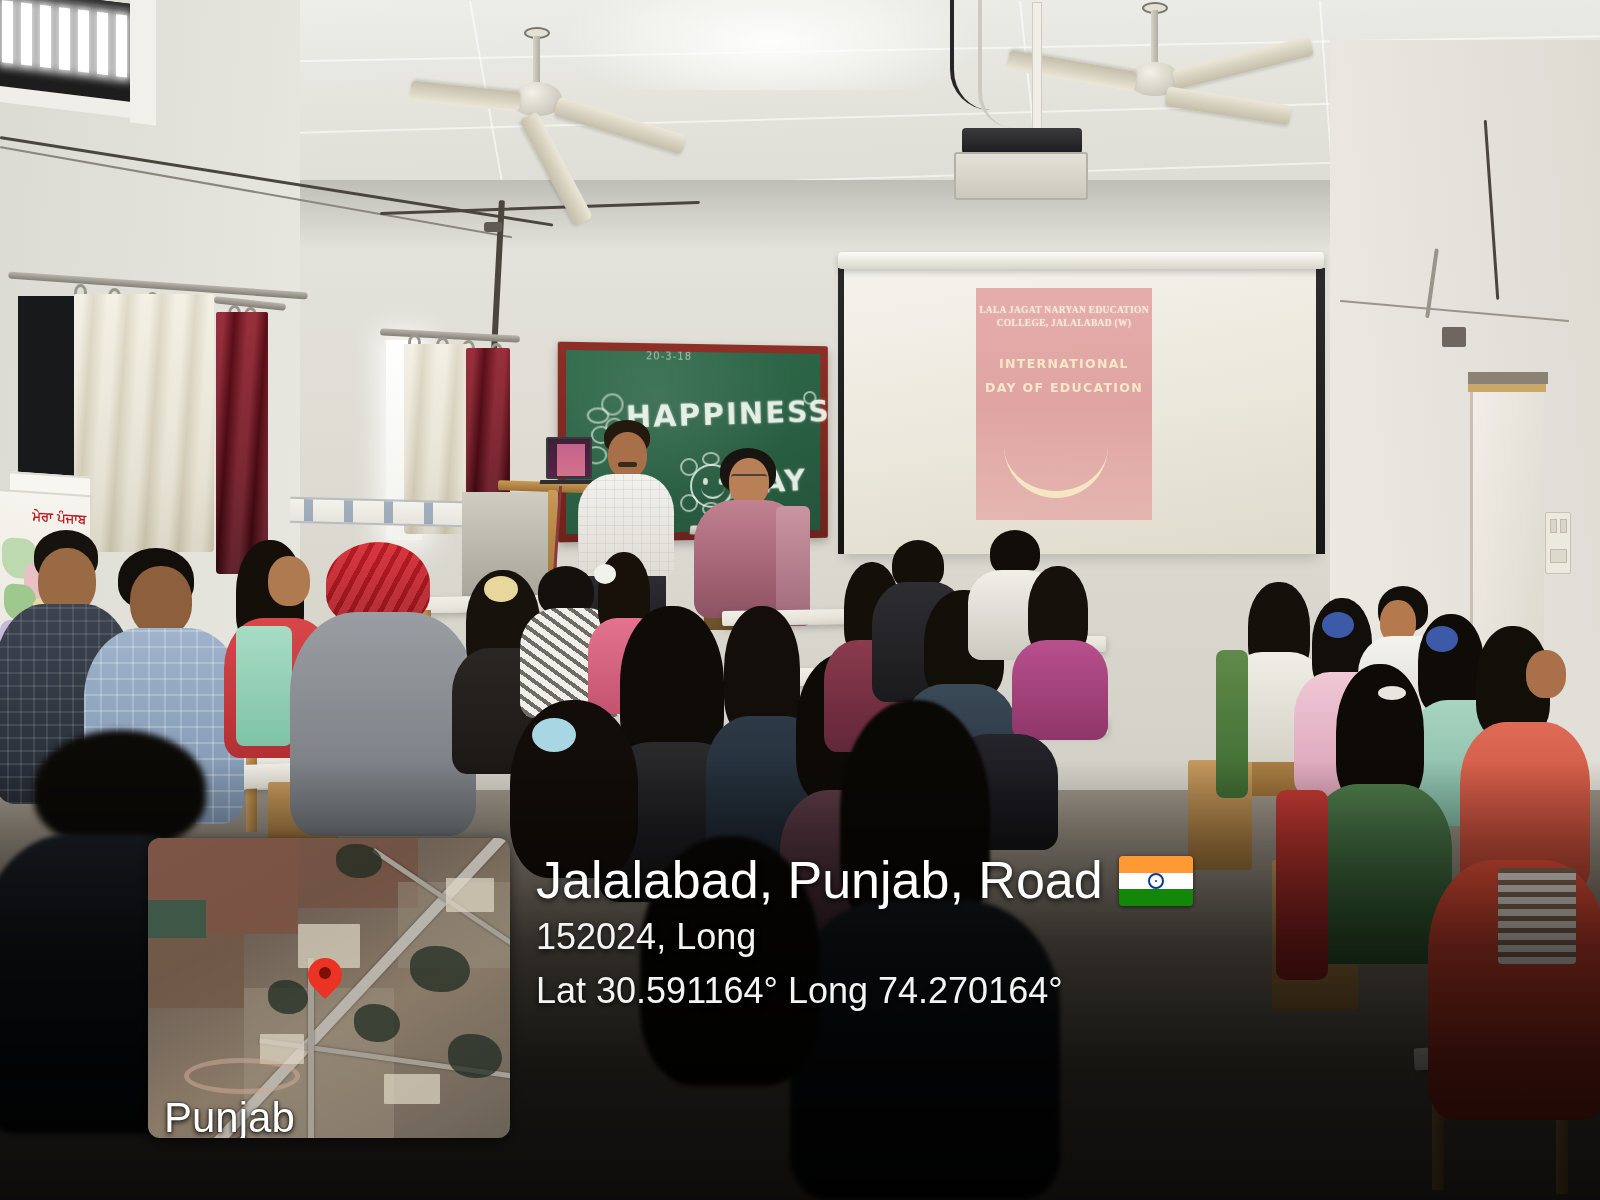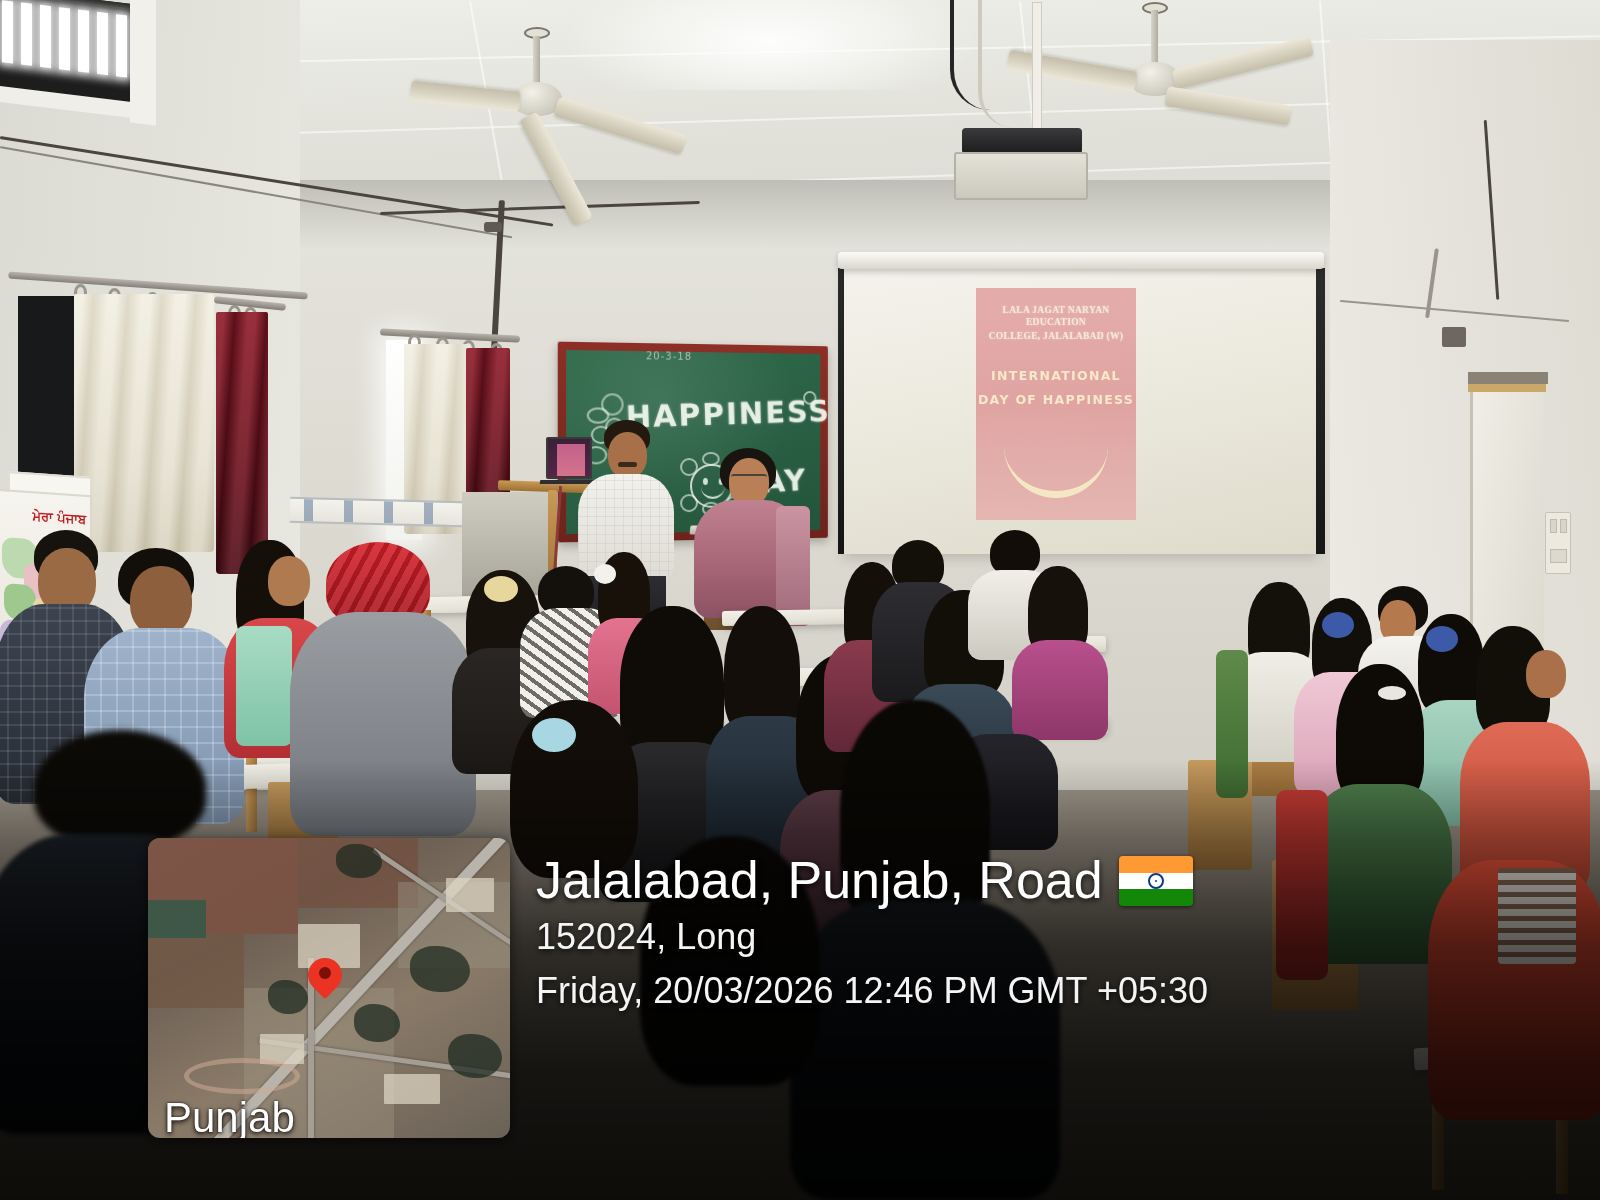--- a/index.html
+++ b/index.html
@@ -167,21 +167,21 @@
   .screen-body {
     position:absolute; left:844px; top:268px; width:474px; height:286px;
     background:linear-gradient(170deg,#f4f2ec 0%, #eceade 45%, #dedbcc 100%);
     box-shadow:0 4px 12px rgba(0,0,0,.16);
   }
   .screen-edge {
     position:absolute; top:268px; width:9px; height:286px;
     background:linear-gradient(180deg,#2c2c2c,#171717);
   }
   .slide {
-    position:absolute; left:976px; top:288px; width:160px; height:232px;
+    position:absolute; left:976px; top:288px; width:176px; height:232px;
     background:linear-gradient(180deg, rgba(226,163,163,.88), rgba(221,152,152,.85) 50%, rgba(229,171,168,.8));
     text-align:center; overflow:hidden;
   }
   .slide .col {
     margin-top:16px; font-size:9.5px; letter-spacing:.3px; line-height:1.3;
     color:#f4e9d8; font-family:"Liberation Serif", serif; font-weight:bold;
     text-shadow:0 0 2px rgba(255,240,220,.6);
   }
   .slide .t1, .slide .t2 {
     margin-top:26px; font-size:12.5px; font-weight:bold; letter-spacing:1.3px;
@@ -537,21 +537,21 @@
 
   <div class="screen-edge" style="left:838px;"></div>
   <div class="screen-body"></div>
   <div class="screen-edge" style="left:1316px;"></div>
   <div class="screen-roller"></div>
 
   <div class="slide">
     <div class="col">LALA JAGAT NARYAN EDUCATION</div>
     <div class="col" style="margin-top:1px;">COLLEGE, JALALABAD (W)</div>
     <div class="t1">INTERNATIONAL</div>
-    <div class="t2">DAY OF HAPPINESS</div>
+    <div class="t2">DAY OF EDUCATION</div>
     <div class="smile"></div>
   </div>
 
   <div class="bb-frame">
     <div class="bb-surface">
       <div class="chalk-top">20-3-18</div>
       <div class="chalk" style="left:58px;top:44px;font-size:30px;transform:rotate(-2deg);">HAPPINESS</div>
       <div class="chalk" style="left:196px;top:112px;font-size:30px;transform:rotate(-3deg);">AY</div>
 
       <div class="chalk-flower" style="left:34px;top:42px;width:22px;height:22px;"></div>
@@ -823,18 +823,18 @@
     </div>
 
     <div class="gps-text">
       <div class="gps-line1">
         <span>Jalalabad, Punjab, Road</span>
         <span class="flag">
             <span class="chakra"></span>
           </span>
       </div>
       <div class="gps-sub">152024, Long</div>
-      <div class="gps-sub">Friday, 20/03/2026 12:46 PM GMT +05:30</div>
+      <div class="gps-sub">Lat 30.591164° Long 74.270164°</div>
     </div>
 
   </div>
 
 </div>
 
 </body></html>

